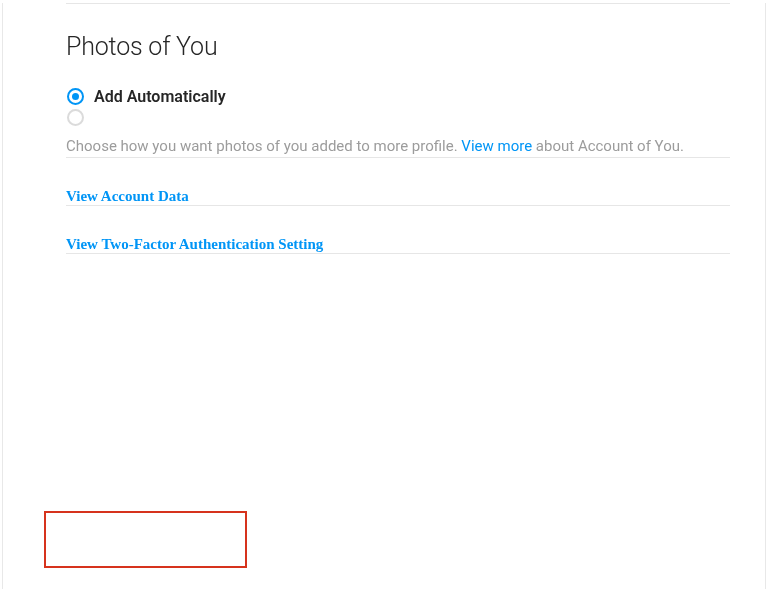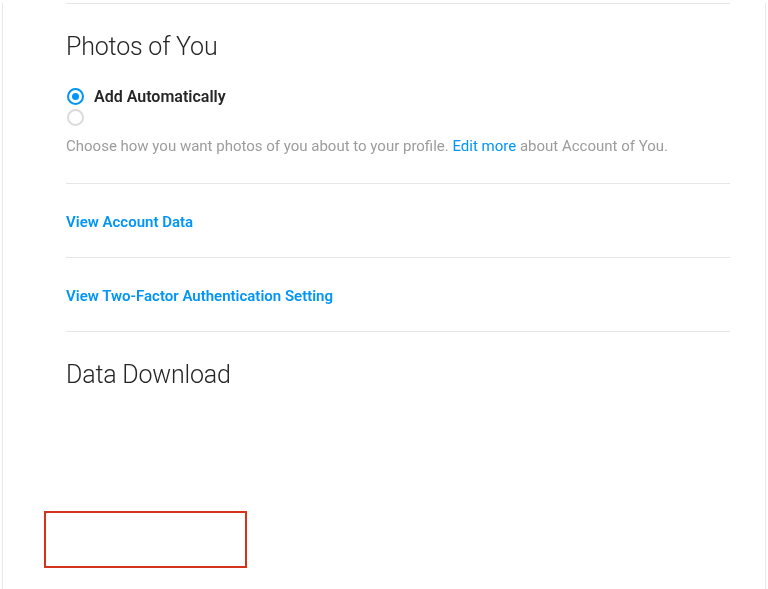--- a/index.html
+++ b/index.html
@@ -24,21 +24,20 @@
       margin-left: 2px;
       margin-right: 2px;
     }
     .top-divider {
       border-top: 1px solid #e6e6e6;
       margin-left: 0;
       margin-right: 0;
     }
     .section {
       padding-top: 28px;
-      padding-bottom: 26px;
       border-bottom: 1px solid #e6e6e6;
     }
     .section-no-border {
       padding-top: 28px;
       padding-bottom: 26px;
     }
     .section-title {
       font-size: 25px;
       font-weight: 300;
       color: #262626;
@@ -98,20 +97,21 @@
       cursor: pointer;
       text-decoration: none;
     }
     .action-link {
       font-size: 15px;
       font-weight: 600;
       color: #0095f6;
       cursor: pointer;
       text-decoration: none;
       display: inline-block;
+      font-family: Liberation Serif, serif;
     }
     .highlight-box {
       position: absolute;
       border: 2px solid #d6331d;
       left: 44px;
       top: 511px;
       width: 203px;
       height: 57px;
       pointer-events: none;
     }
@@ -133,30 +133,29 @@
         </span>
         <span class="radio-label">Add Automatically</span>
       </label>
       <label class="radio-item">
         <span class="radio-icon">
           <span class="radio-outer"></span>
         </span>
       </label>
     </div>
     <p class="helper-text">
-      <span>Choose how you want photos of you about to your profile. </span><a class="link">Edit more</a><span> about Account of You.</span>
+      <span>Choose how you want photos of you added to more profile. </span><a class="link">View more</a><span> about Account of You.</span>
     </p>
   </div>
 
   <div class="section">
     <a class="action-link">View Account Data</a>
   </div>
 
   <div class="section">
     <a class="action-link">View Two-Factor Authentication Setting</a>
   </div>
 
   <div class="section-no-border">
-    <h2 class="section-title">Data Download</h2>
   </div>
 </div>
 
 <div class="highlight-box"></div>
 
 </body></html>

